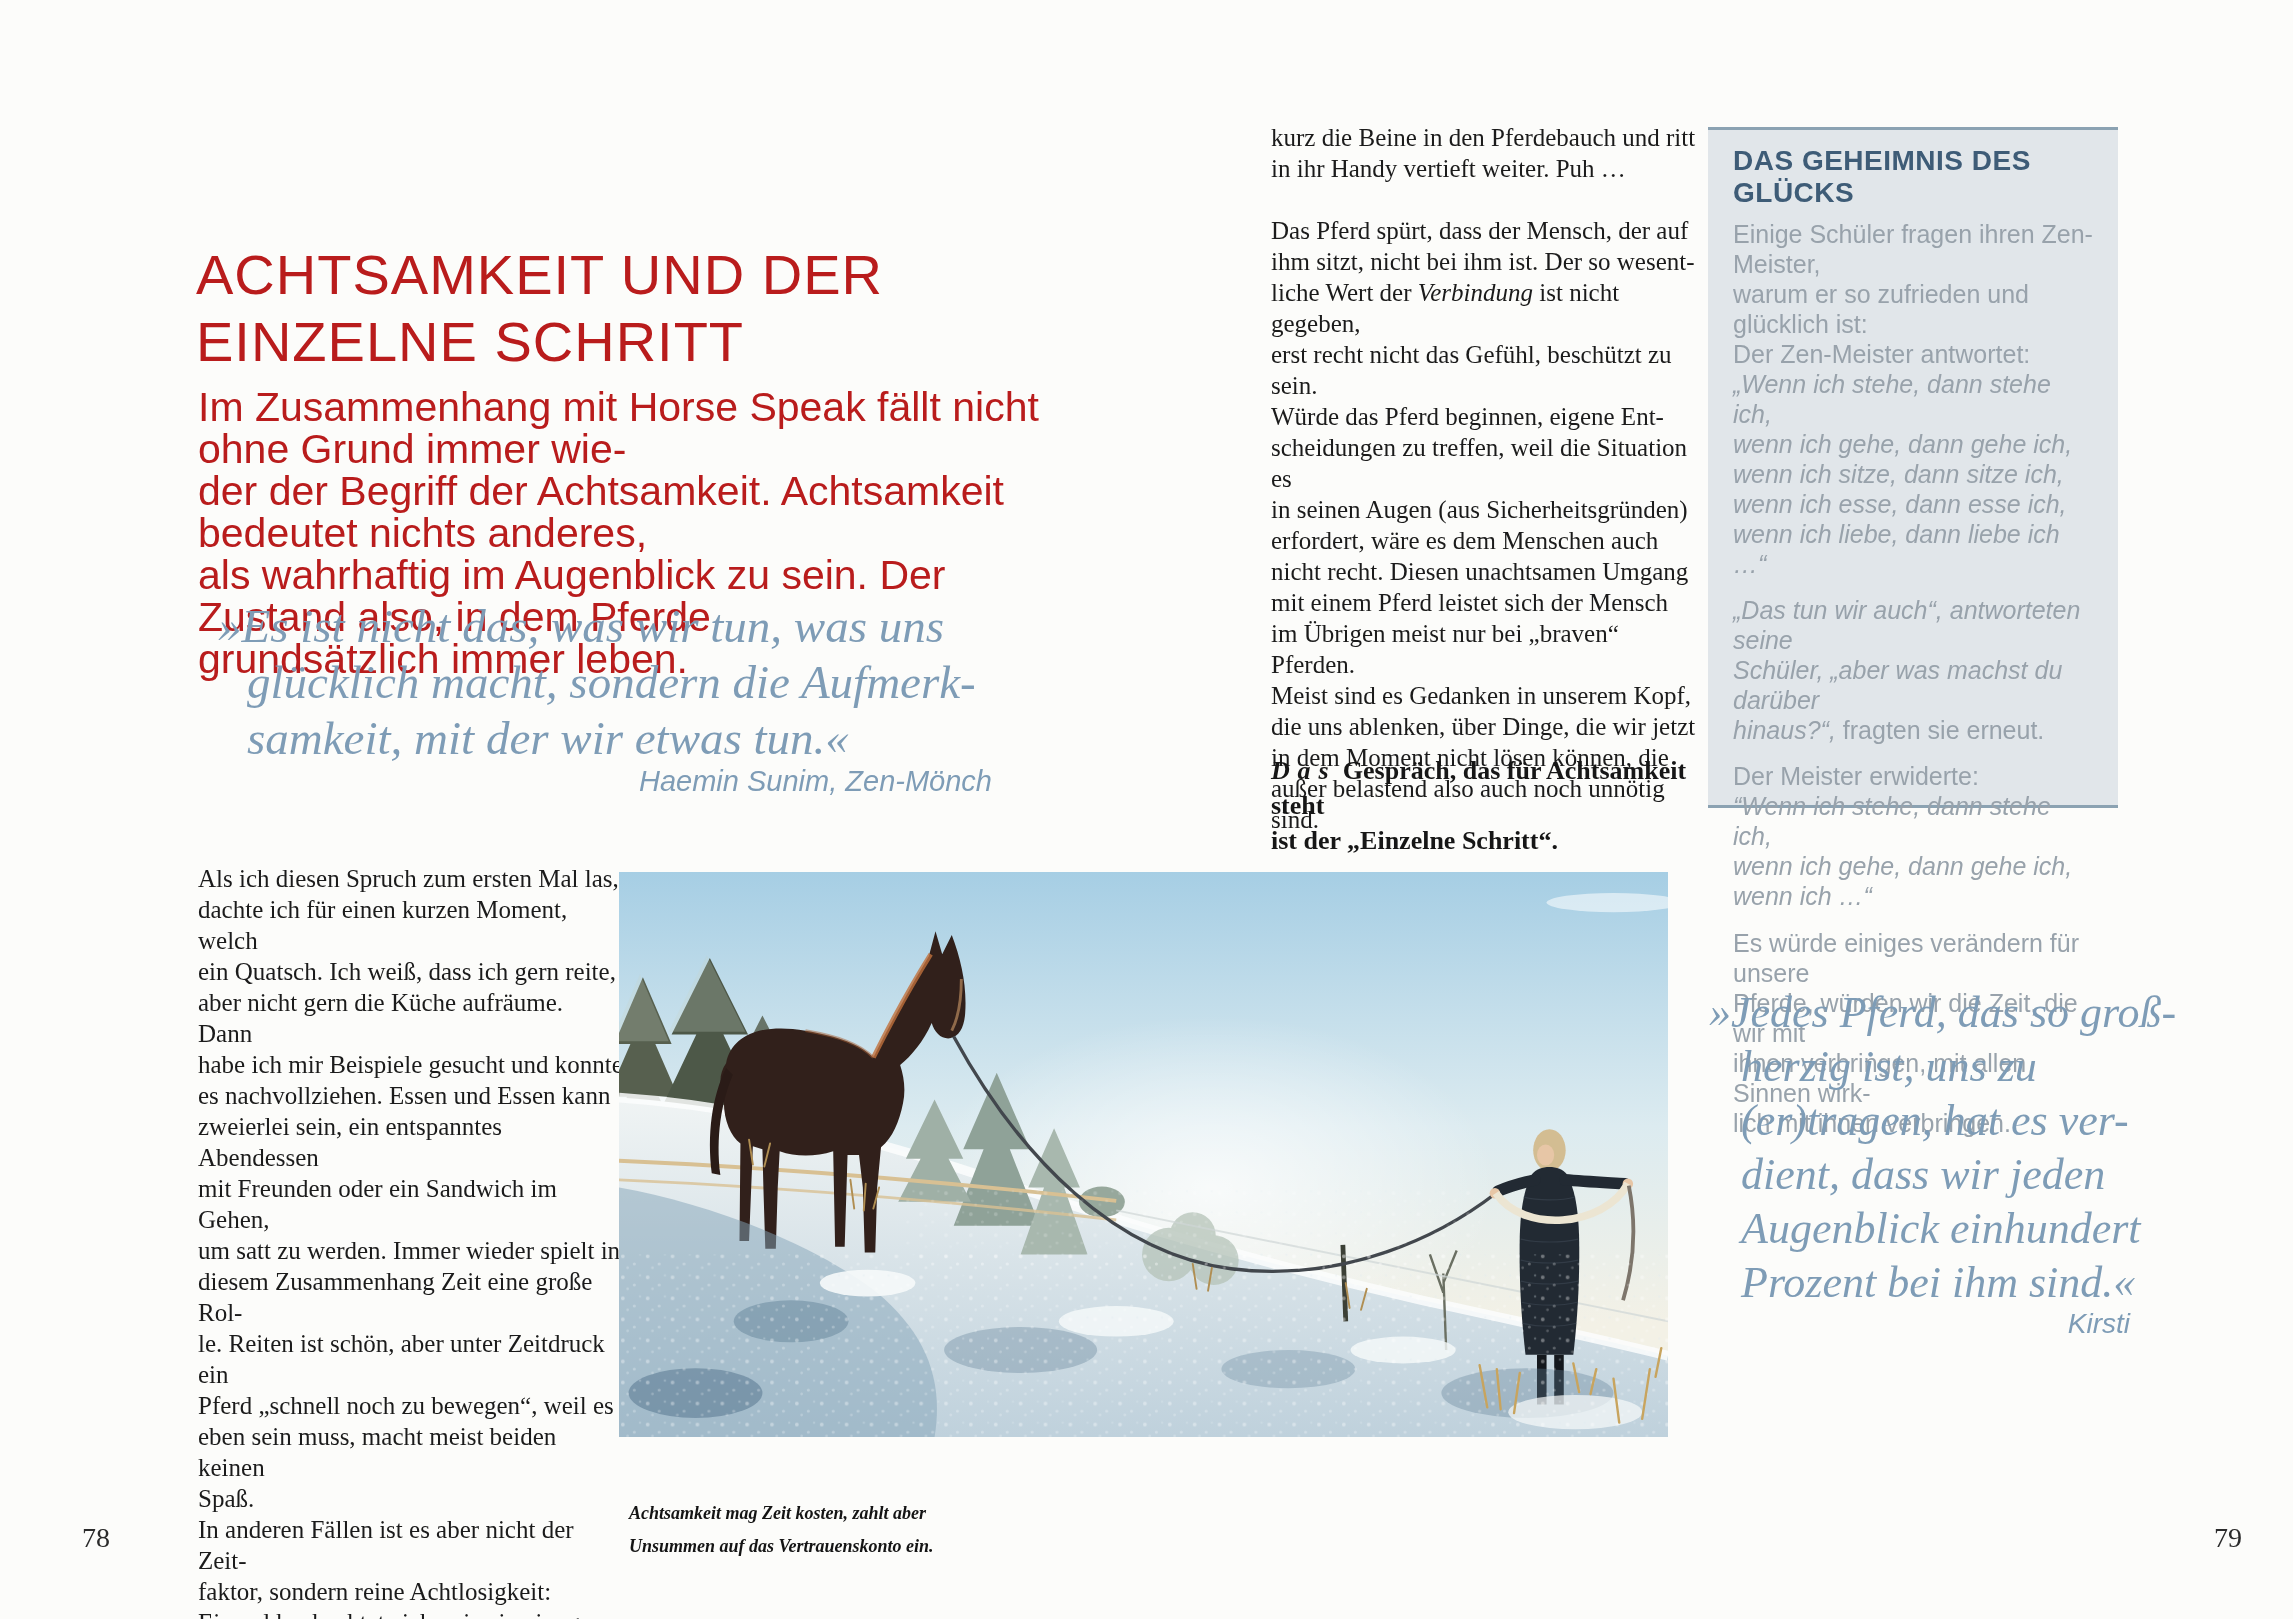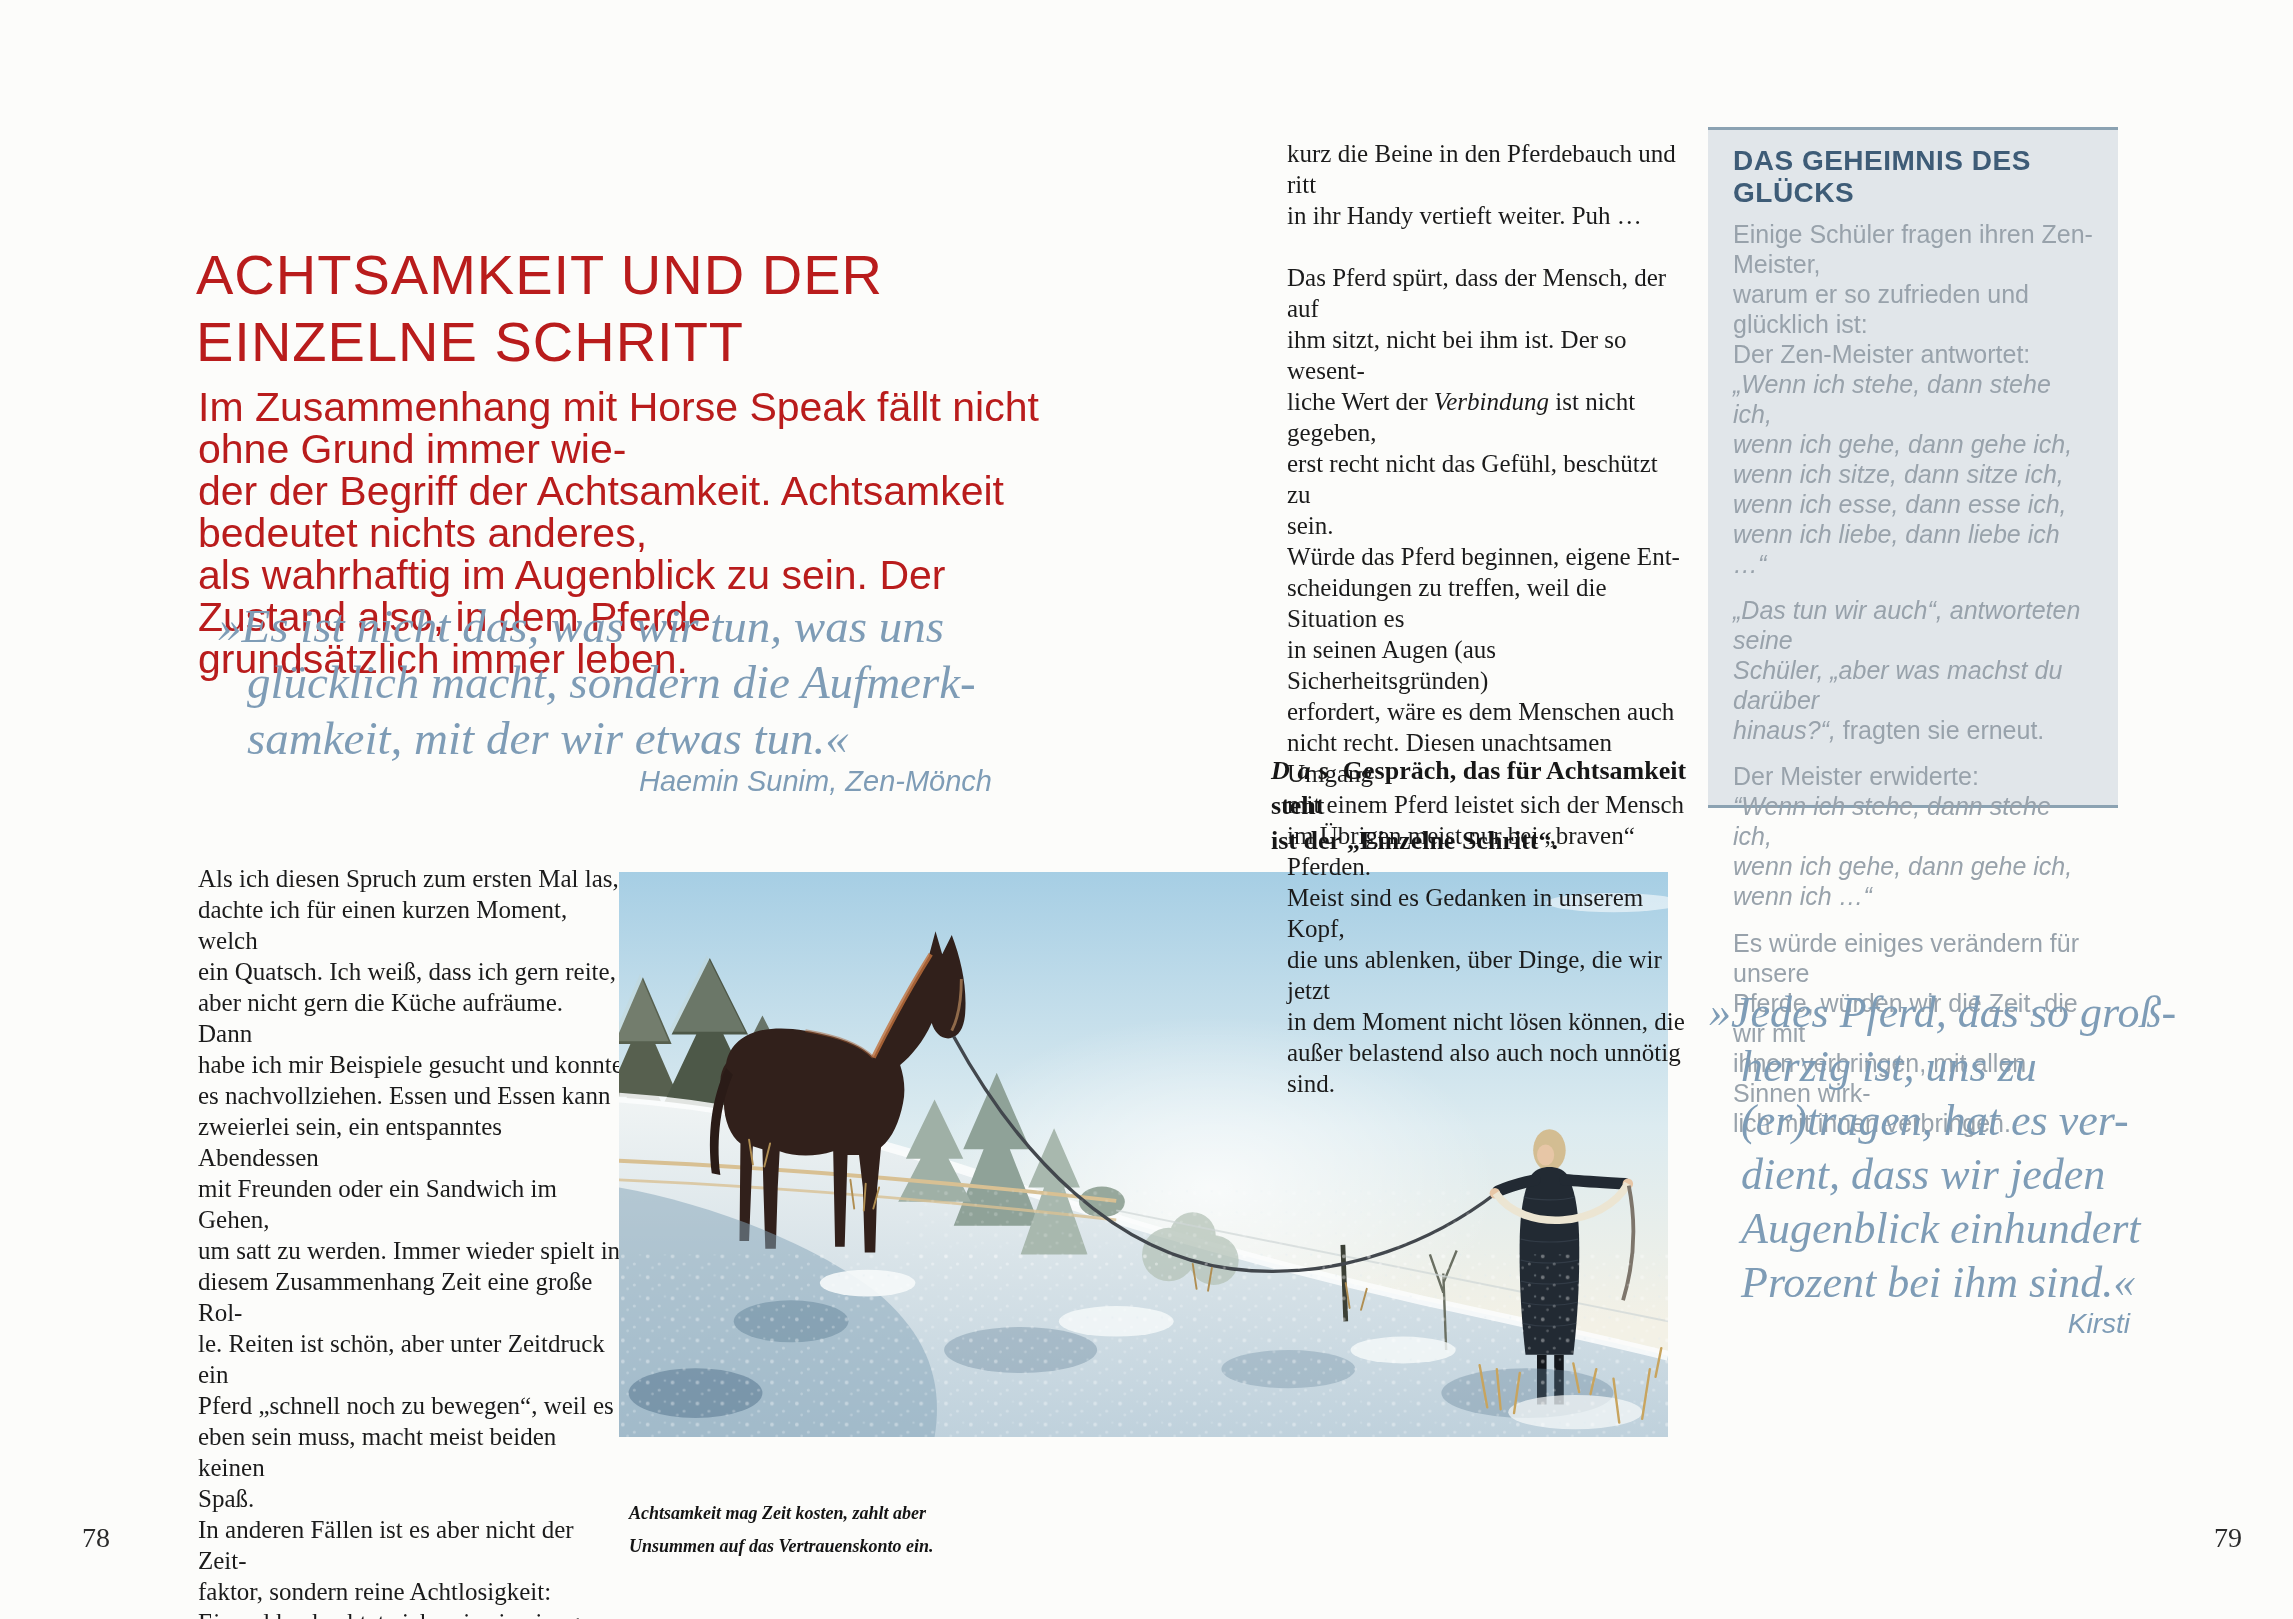--- a/index.html
+++ b/index.html
@@ -18,21 +18,21 @@
   .pq1attr{left:218px;top:765px;width:774px;text-align:right;font-size:29px;
            font-style:italic;color:#7e9cb6;}
   .pq2{left:1709px;top:986px;width:516px;font-size:44px;line-height:54px;
        padding-left:32px;text-indent:-32px;}
   .pq2attr{left:1655px;top:1308px;width:475px;text-align:right;font-size:28px;
            font-style:italic;color:#7e9cb6;}
 
   .bodycol{font-family:"Liberation Serif",serif;font-size:25px;line-height:31px;color:#1b1b1b;}
   .leftcol{left:198px;top:863px;width:425px;}
   .midcol{left:1271px;top:122px;width:430px;}
-  .midcol p{margin:16px;}
+  .midcol p{margin:0;}
   .midcol .gap{margin-top:31px;}
   .leadpara{left:1271px;top:753px;width:430px;font-family:Liberation Serif, serif;
             font-weight:700;font-size:26px;line-height:35px;color:#161616;margin:0;}
   .leadword{font-style:italic;letter-spacing:.3em;}
 
   .photo{left:619px;top:872px;width:1049px;height:565px;display:block;}
   .caption{left:629px;top:1497px;width:497px;font-family:"Liberation Serif",serif;
            font-style:italic;font-weight:700;font-size:18px;line-height:33px;color:#141414;}
 
   .infobox{left:1708px;top:127px;width:410px;height:681px;box-sizing:border-box;

